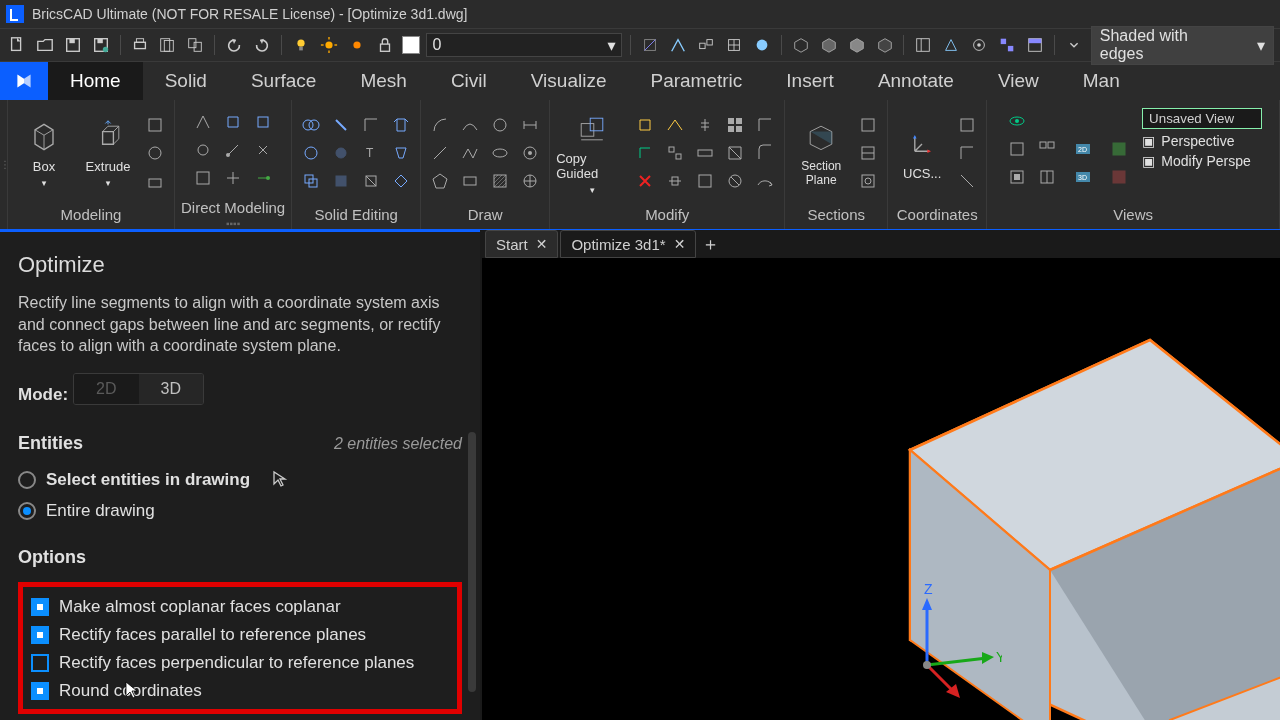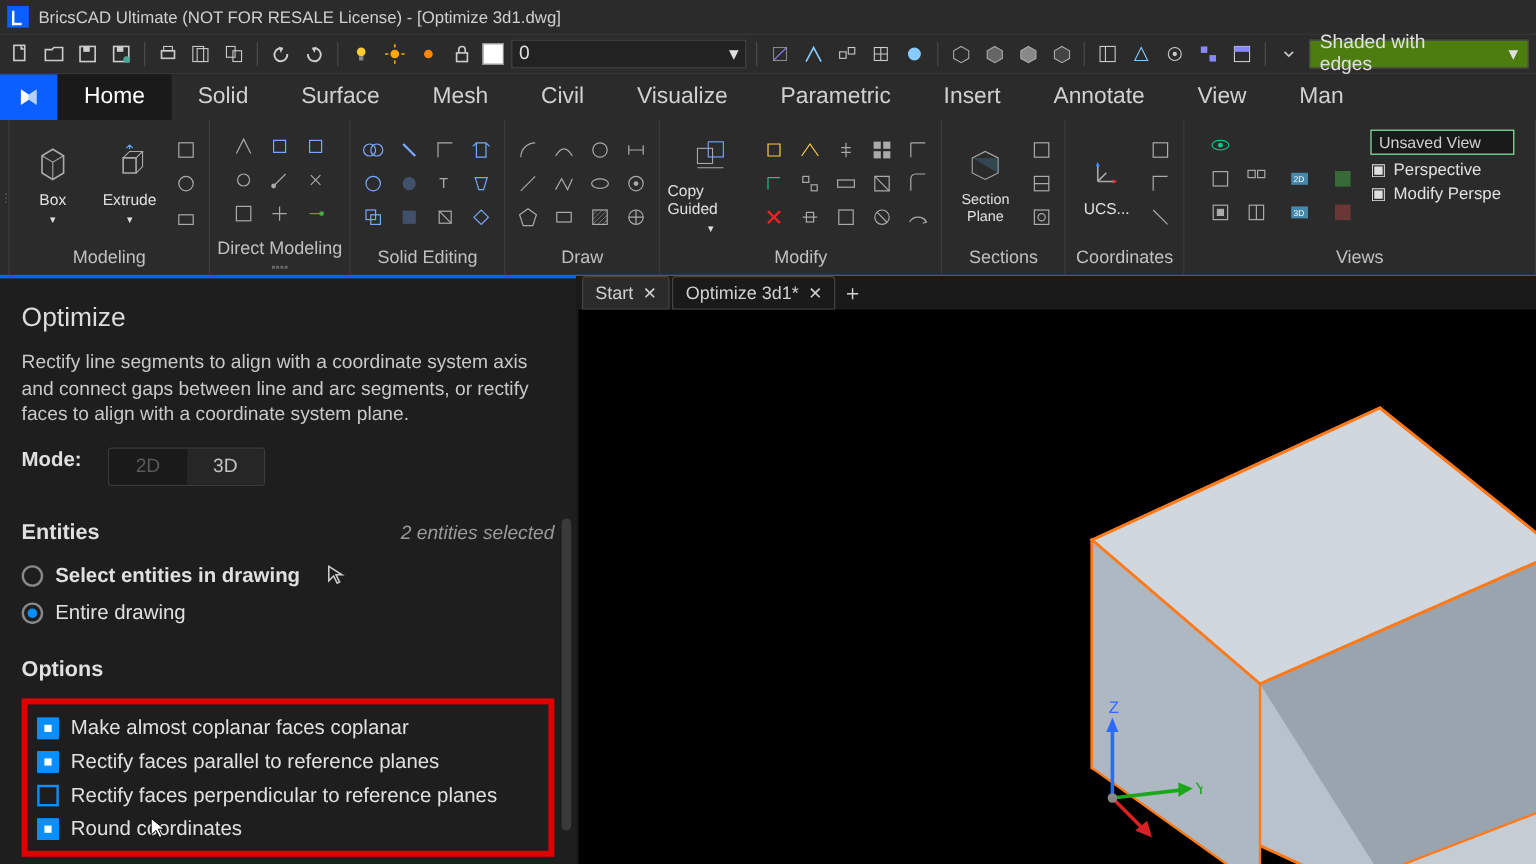--- a/index.html
+++ b/index.html
@@ -11,21 +11,21 @@
 .titlebar .logo::after { content: ""; position: absolute; left: 4px; top: 4px; width: 6px; height: 10px; border-left: 2px solid #fff; border-bottom: 2px solid #fff; }
 
 
 .qat { height: 34px; background: #2b2b2b; display: flex; align-items: center; padding: 0 6px; gap: 6px; border-top: 1px solid #3a3a3a; border-bottom: 1px solid #3a3a3a; }
 .qat .tbbtn { width: 22px; height: 22px; display: flex; align-items: center; justify-content: center; cursor: pointer; }
 .qat .tbbtn svg { width: 18px; height: 18px; }
 .qat .sep { width: 1px; height: 20px; background: #4a4a4a; margin: 0 2px; }
 .qat .colorswatch { width: 18px; height: 18px; border: 1px solid #888; background: #fff; }
 .qat .layerbox { display: flex; align-items: center; gap: 6px; background: #222; padding: 0 6px; height: 24px; border: 1px solid #444; }
 .qat .layerbox .drop { margin-left: 160px; }
-.qat .visualstyle { display: flex; align-items: center; gap: 22px; background: #4d7c0f; padding: 0 8px; height: 24px; border: 1px solid #444; min-width: 160px; justify-content: space-between; }
+.qat .visualstyle { display: flex; align-items: center; gap: 22px; background: #404040; padding: 0 8px; height: 39px; border: 1px solid #444; min-width: 160px; justify-content: space-between; }
 
 
 .maintabs { height: 38px; background: #2b2b2b; display: flex; align-items: stretch; }
 .maintabs .apptab { width: 48px; background: #0b5fff; display: flex; align-items: center; justify-content: center; }
 .maintabs .apptab svg { width: 22px; height: 22px; }
 .maintabs .tab { padding: 0 22px; display: flex; align-items: center; font-size: 19px; color: #d0d0d0; cursor: pointer; position: relative; }
 .maintabs .tab.active { background: #1a1a1a; color: #ffffff; }
 
 
 .ribbon { height: 130px; background: #2b2b2b; display: flex; align-items: stretch; border-bottom: 1px solid #0b5fff; }
@@ -44,21 +44,21 @@
 .doctab { display: flex; align-items: center; padding: 0 10px; height: 28px; font-size: 15px; color: #d0d0d0; background: #2b2b2b; border: 1px solid #444; border-radius: 3px 3px 0 0; cursor: pointer; gap: 8px; }
 .doctab .x { font-size: 14px; cursor: pointer; }
 .doctab.active { background: #1a1a1a; }
 .newtab { width: 24px; height: 24px; display: flex; align-items: center; justify-content: center; font-size: 18px; color: #d0d0d0; cursor: pointer; }
 
 
 .sidepanel { position: absolute; left: 0; top: 230px; width: 480px; bottom: 0; background: #1e1e1e; border-top: 2px solid #0b5fff; padding: 20px 18px 0 18px; overflow: hidden; }
 .panel-scroll { position: absolute; right: 4px; top: 200px; width: 8px; height: 260px; background: #3a3a3a; border-radius: 4px; }
 .sidepanel h2 { font-size: 22px; font-weight: 400; color: #dcdcdc; margin-bottom: 14px; }
 .sidepanel p.desc { font-size: 16px; line-height: 1.35; color: #c8c8c8; margin-bottom: 16px; max-width: 440px; }
-.moderow { display: flex; align-items: flex-start; gap: 22px; margin-bottom: 28px; }
+.moderow { display: flex; align-items: flex-end; gap: 5px; margin-bottom: 28px; }
 .moderow .lbl { font-size: 17px; font-weight: 600; }
 .segctrl { display: flex; border: 1px solid #3a3a3a; border-radius: 3px; overflow: hidden; }
 .segctrl .seg { padding: 6px 22px; font-size: 16px; color: #5a5a5a; background: #1a1a1a; cursor: pointer; }
 .segctrl .seg.active { color: #c0c0c0; background: #262626; }
 .section-head { display: flex; justify-content: space-between; align-items: baseline; margin-bottom: 14px; margin-top: 26px; }
 .section-head .title { font-size: 18px; font-weight: 600; }
 .section-head .count { font-style: italic; font-size: 16px; color: #9a9a9a; }
 .radiogroup { margin-bottom: 26px; }
 .radiorow { display: flex; align-items: center; gap: 10px; margin-bottom: 8px; font-size: 17px; }
 .radio { width: 18px; height: 18px; border-radius: 50%; border: 2px solid #888; display: flex; align-items: center; justify-content: center; cursor: pointer; }

